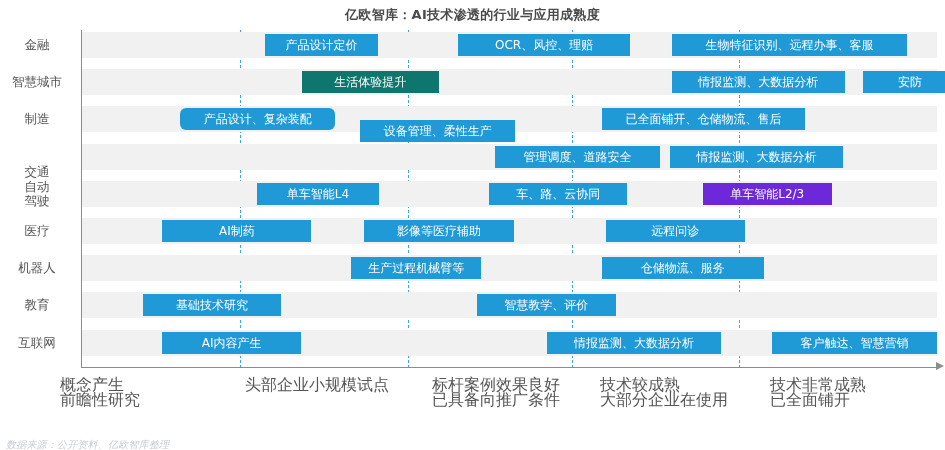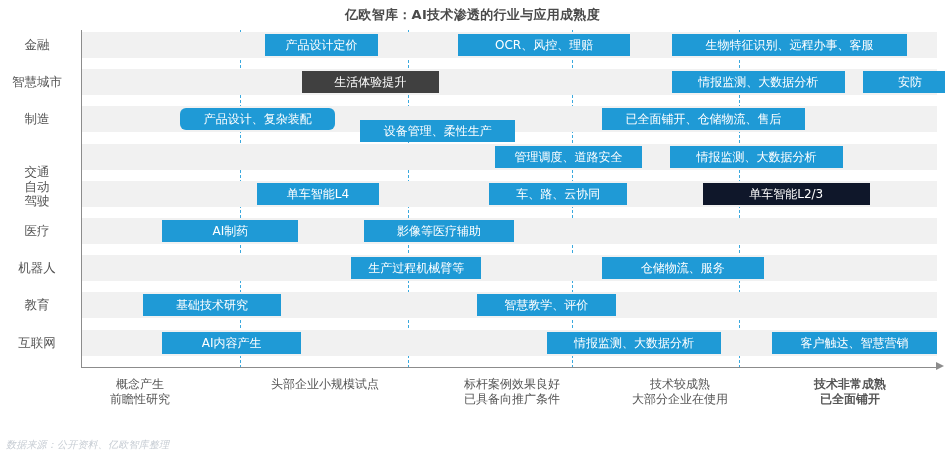--- a/index.html
+++ b/index.html
@@ -108,22 +108,21 @@
     line-height: 22px;
     text-align: center;
     white-space: nowrap;
     overflow: hidden;
     box-sizing: border-box;
   }
 
   
   .x-caption {
     position: absolute;
-    text-align: center;
-    font-size: 12px;
+    font-size: 16px;
     color: #555555;
     line-height: 15px;
   }
   .x-caption span { display: block; }
 
   #footer-note {
     position: absolute;
     left: 6px;
     top: 430px;
     font-size: 10px;
@@ -172,37 +171,38 @@
   <div id="plot-area">
       <div class="gridline" style="left: 158.175px;"></div>
       <div class="gridline" style="left: 325.755px;"></div>
       <div class="gridline" style="left: 489.915px;"></div>
       <div class="gridline" style="left: 657.495px;"></div>
       <div class="row-band" style="top: 2px; height: 26px;"></div>
       <div class="bar" style="left: 182.97px; width: 113px; top: 4px; background: rgb(31, 154, 214);">产品设计定价</div>
       <div class="bar" style="left: 376.2px; width: 171.855px; top: 4px; background: rgb(31, 154, 214);">OCR、风控、理赔</div>
       <div class="bar" style="left: 589.95px; width: 235.125px; top: 4px; background: rgb(31, 154, 214);">生物特征识别、远程办事、客服</div>
       <div class="row-band" style="top: 39.2px; height: 26px;"></div>
-      <div class="bar" style="left: 219.735px; width: 136.8px; top: 41.2px; background: #404040;">生活体验提升</div>
+      <div class="bar" style="left: 219.735px; width: 136.8px; top: 41.2px; background: #0f766e;">生活体验提升</div>
       <div class="bar" style="left: 589.95px; width: 172.71px; top: 41.2px; background: rgb(31, 154, 214);">情报监测、大数据分析</div>
       <div class="bar" style="left: 780.615px; width: 94.905px; top: 41.2px; background: rgb(31, 154, 214);">安防</div>
       <div class="row-band" style="top: 76.4px; height: 26px;"></div>
       <div class="bar" style="left: 98.325px; width: 154.755px; top: 78.4px; background: rgb(31, 154, 214); border-radius: 6px;">产品设计、复杂装配</div>
       <div class="bar" style="left: 277.875px; width: 155.61px; top: 78.4px; background: rgb(31, 154, 214); margin-top: 12px;">设备管理、柔性生产</div>
       <div class="bar" style="left: 519.84px; width: 203.49px; top: 78.4px; background: rgb(31, 154, 214);">已全面铺开、仓储物流、售后</div>
       <div class="row-band" style="top: 113.6px; height: 26px;"></div>
-      <div class="bar" style="left: 412.965px; width: 147px; top: 115.6px; background: rgb(31, 154, 214);">管理调度、道路安全</div>
+      <div class="bar" style="left: 412.965px; width: 165px; top: 115.6px; background: rgb(31, 154, 214);">管理调度、道路安全</div>
       <div class="bar" style="left: 588.24px; width: 172.71px; top: 115.6px; background: rgb(31, 154, 214);">情报监测、大数据分析</div>
       <div class="row-band" style="top: 150.8px; height: 26px;"></div>
       <div class="bar" style="left: 175.275px; width: 121.41px; top: 152.8px; background: rgb(31, 154, 214);">单车智能L4</div>
       <div class="bar" style="left: 406.98px; width: 138.51px; top: 152.8px; background: rgb(31, 154, 214);">车、路、云协同</div>
-      <div class="bar" style="left: 620.73px; width: 167px; top: 152.8px; background: #0f172a;">单车智能L2/3</div>
+      <div class="bar" style="left: 620.73px; width: 129px; top: 152.8px; background: #6d28d9;">单车智能L2/3</div>
       <div class="row-band" style="top: 188px; height: 26px;"></div>
-      <div class="bar" style="left: 80.37px; width: 136px; top: 190px; background: rgb(31, 154, 214);">AI制药</div>
+      <div class="bar" style="left: 80.37px; width: 149px; top: 190px; background: rgb(31, 154, 214);">AI制药</div>
       <div class="bar" style="left: 282.15px; width: 149.625px; top: 190px; background: rgb(31, 154, 214);">影像等医疗辅助</div>
+      <div class="bar" style="left: 524.115px; width: 138.51px; top: 190px; background: rgb(31, 154, 214);">远程问诊</div>
       <div class="row-band" style="top: 225.2px; height: 26px;"></div>
       <div class="bar" style="left: 269.325px; width: 130px; top: 227.2px; background: rgb(31, 154, 214);">生产过程机械臂等</div>
       <div class="bar" style="left: 519.84px; width: 162px; top: 227.2px; background: rgb(31, 154, 214);">仓储物流、服务</div>
       <div class="row-band" style="top: 262.4px; height: 26px;"></div>
       <div class="bar" style="left: 60.705px; width: 138.51px; top: 264.4px; background: rgb(31, 154, 214);">基础技术研究</div>
       <div class="bar" style="left: 395.01px; width: 138.51px; top: 264.4px; background: rgb(31, 154, 214);">智慧教学、评价</div>
       <div class="row-band" style="top: 299.6px; height: 26px;"></div>
       <div class="bar" style="left: 80.37px; width: 138.51px; top: 301.6px; background: rgb(31, 154, 214);">AI内容产生</div>
       <div class="bar" style="left: 465.12px; width: 173.565px; top: 301.6px; background: rgb(31, 154, 214);">情报监测、大数据分析</div>
       <div class="bar" style="left: 689.985px; width: 165.015px; top: 301.6px; background: rgb(31, 154, 214);">客户触达、智慧营销</div>
@@ -221,19 +221,19 @@
       <span>头部企业小规模试点</span>
     </div>
     <div class="x-caption" style="left: 432px; width: 160px; top: 377px;">
       <span>标杆案例效果良好</span>
       <span>已具备向推广条件</span>
     </div>
     <div class="x-caption" style="left: 600px; width: 160px; top: 377px;">
       <span>技术较成熟</span>
       <span>大部分企业在使用</span>
     </div>
-    <div class="x-caption" style="left: 770px; width: 160px; top: 377px; font-weight: bold;">
+    <div class="x-caption" style="left: 770px; width: 160px; top: 377px;">
       <span>技术非常成熟</span>
       <span>已全面铺开</span>
     </div>
   </div>
 
 <div id="footer-note">数据来源：公开资料、亿欧智库整理</div>
 
 </body></html>

